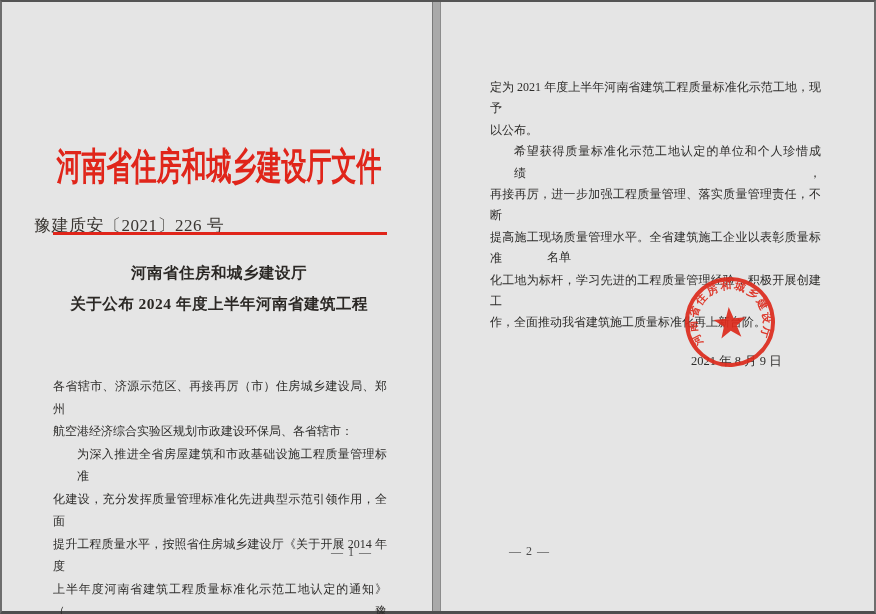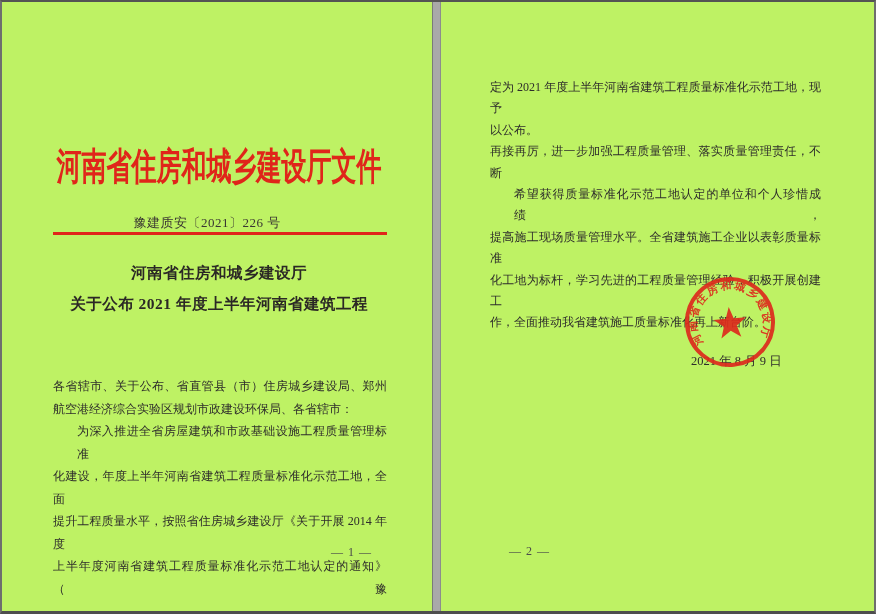--- a/index.html
+++ b/index.html
@@ -7,39 +7,39 @@
   body { font-family:"Liberation Serif","DejaVu Serif",serif; background:#ffffff; }
 
   .viewer{
     position:relative; width:876px; height:614px;
     background:#ffffff;
     border-top:2px solid #545454;
     border-bottom:3px solid #4e4e4e;
     border-left:2px solid #6e6e6e;
     border-right:2px solid #6e6e6e;
   }
-  .page{ position:absolute; top:0; height:609px; background:#bef264; }
+  .page{ position:absolute; top:0; height:609px; background:#e5e5e5; }
   .page-1{ left:0; width:514px; }
   .page-2{ left:439px; width:433px; }
   .divider{
     position:absolute; top:0; left:430px; width:9px; height:609px;
     background:#a9a9a9; border-left:1px solid #7a7a7a; border-right:1px solid #8c8c8c;
   }
 
   
   .letterhead{
     position:absolute; left:50px; width:334px; top:139px;
     text-align:center; color:#e0251a; font-weight:bold;
     font-size:25px; white-space:nowrap;
     transform:scaleY(1.5); transform-origin:50% 0;
     letter-spacing:0px;
   }
   .doc-number{
-    position:absolute; left:38px; width:334px; top:212px;
-    text-align:center; font-size:13px; color:#3a3632; letter-spacing:0.5px;
+    position:absolute; left:32px; width:334px; top:212px;
+    font-size:17px; color:#3a3632; letter-spacing:0.5px;
   }
   .red-rule{
     position:absolute; left:51px; width:334px; top:230px; height:3px;
     background:#e0251a;
   }
   .doc-title{
     position:absolute; left:30px; width:374px; top:256px;
     text-align:center; font-weight:bold; font-size:15.5px; line-height:30.5px;
     color:#2b2825; letter-spacing:0.5px;
   }
@@ -76,46 +76,47 @@
 <body>
 
 <div class="viewer">
 
   <div class="page page-1">
     <div class="letterhead">河南省住房和城乡建设厅文件</div>
     <div class="doc-number">豫建质安〔2021〕226 号</div>
     <div class="red-rule"></div>
     <div class="doc-title">
       <div>河南省住房和城乡建设厅</div>
-      <div>关于公布 2021 年度上半年河南省建筑工程</div>
+      <div>关于公布 2024 年度上半年河南省建筑工程</div>
     </div>
     <div class="body-block body-p1">
-        <div class="line fill">各省辖市、关于公布、省直管县（市）住房城乡建设局、郑州</div>
+        <div class="line fill">各省辖市、济源示范区、再接再厉（市）住房城乡建设局、郑州</div>
         <div class="line">航空港经济综合实验区规划市政建设环保局、各省辖市：</div>
         <div class="line fill" style="padding-left: 24px;">为深入推进全省房屋建筑和市政基础设施工程质量管理标准</div>
-        <div class="line fill">化建设，年度上半年河南省建筑工程质量标准化示范工地，全面</div>
+        <div class="line fill">化建设，充分发挥质量管理标准化先进典型示范引领作用，全面</div>
         <div class="line fill">提升工程质量水平，按照省住房城乡建设厅《关于开展 2014 年度</div>
         <div class="line fill">上半年度河南省建筑工程质量标准化示范工地认定的通知》（豫</div>
       </div>
     <div class="page-num pn-1">— 1 —</div>
   </div>
 
   <div class="divider"></div>
 
   <div class="page page-2">
     <div class="body-block body-p2">
         <div class="line fill">定为 2021 年度上半年河南省建筑工程质量标准化示范工地，现予</div>
         <div class="line">以公布。</div>
+        <div class="line fill" style="padding-left: 24px;">希望获得质量标准化示范工地认定的单位和个人珍惜成绩，</div>
         <div class="line fill">再接再厉，进一步加强工程质量管理、落实质量管理责任，不断</div>
-        <div class="line fill" style="padding-left: 24px;">希望获得质量标准化示范工地认定的单位和个人珍惜成绩，</div>
         <div class="line fill">提高施工现场质量管理水平。全省建筑施工企业以表彰质量标准</div>
         <div class="line fill">化工地为标杆，学习先进的工程质量管理经验，积极开展创建工</div>
         <div class="line">作，全面推动我省建筑施工质量标准化再上新台阶。</div>
       </div>
     <div class="body-block attach-p2">
+        <div class="line" style="padding-left: 57px;">名单</div>
       </div>
 
     <div class="issue-date">2021 年 8 月 9 日</div>
 
     <svg class="seal" viewBox="0 0 96 96" xmlns="http://www.w3.org/2000/svg">
       <g transform="rotate(-5 48 48)">
         <circle cx="48" cy="48" r="43" fill="none" stroke="#dd2b1d" stroke-width="4"></circle>
         <polygon fill="#dd2b1d" points="48,33 52,44.5 64.2,44.7 54.5,52.1 58,63.8 48,56.8 38,63.8 41.5,52.1 31.8,44.7 44,44.5"></polygon>
         <path id="sealArc" d="M 21.5,69 A 33.5,33.5 0 1 1 74.5,69" fill="none"></path>
         <text font-size="11" fill="#dd2b1d" font-weight="bold" letter-spacing="2" font-family="Liberation Serif, DejaVu Serif, serif">

